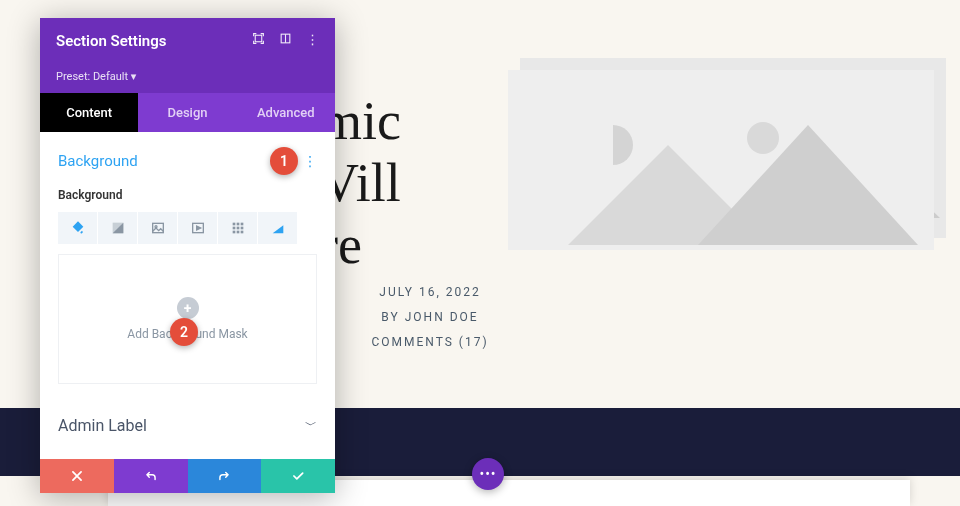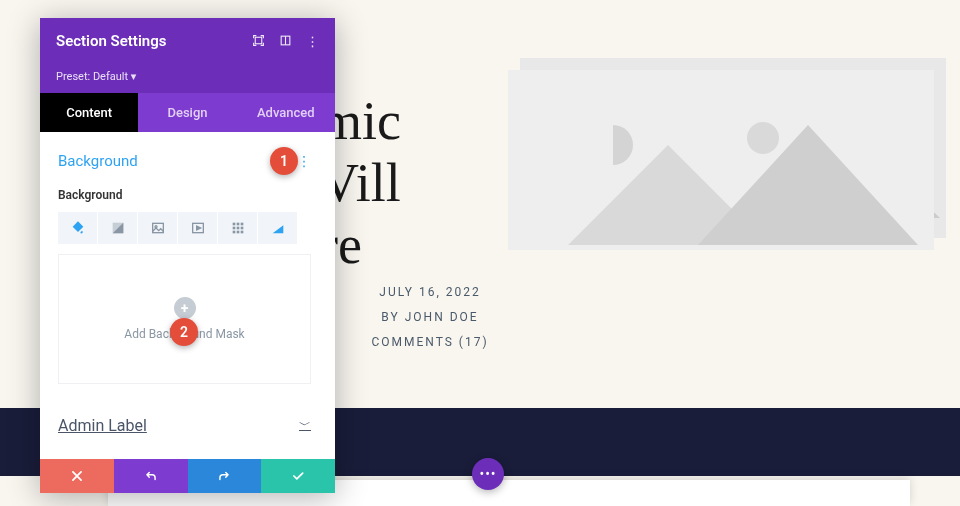--- a/index.html
+++ b/index.html
@@ -72,40 +72,40 @@
     background: #fff;
     box-shadow: 0 4px 30px rgba(0,0,0,0.3);
     display: flex; flex-direction: column;
   }
   .panel-header {
     background: #6c2eb9;
     color: #fff;
     padding: 14px 16px 10px 16px;
   }
   .panel-title-row {
-    display: flex; align-items: flex-end; justify-content: space-between;
+    display: flex; align-items: flex-start; justify-content: space-between;
   }
   .panel-title { font-size: 15px; font-weight: 600; }
   .panel-header-icons { display:flex; gap: 14px; }
   .panel-header-icons span { font-size: 13px; opacity: 0.9; cursor:pointer; }
   .panel-preset { font-size: 11px; opacity: 0.85; margin-top: 20px; }
   .panel-tabs {
     display: flex; background: #7e3bd0;
   }
   .panel-tab {
     flex: 1; text-align: center;
     padding: 12px 0;
     font-size: 13px;
     color: #e2d0f5;
     cursor: pointer;
     font-weight: 500;
   }
   .panel-tab.active { background: #000000; color: #fff; }
   .panel-body {
-    padding: 20px 24px 8px 18px;
+    padding: 20px 18px 8px 18px;
     flex: 1;
     overflow: hidden;
   }
   .section-header {
     display:flex; justify-content: space-between; align-items:center;
     margin-bottom: 18px;
   }
   .section-title { color: #2ea3f2; font-size: 15px; }
   .section-header-icons { display:flex; gap:8px; align-items:center; }
   .section-header-icons .chev { color:#2ea3f2; font-size:11px; }
@@ -136,21 +136,20 @@
     background:#c6ccd4; color:#fff;
     display:flex; align-items:center; justify-content:center;
     font-size:14px; font-weight: bold;
   }
   .add-text { font-size: 12px; color:#8a96a3; }
   .admin-label-row {
     display:flex; justify-content:space-between; align-items:center;
     padding: 12px 0 16px 0; border-top:0;
     cursor:pointer;
     color:#4a5568;
-    text-decoration:underline;
   }
   .admin-label-row .chev { font-size:12px; color:#4a5568;}
   .panel-footer {
     display:flex;
   }
   .footer-btn {
     flex:1; height:34px; display:flex; align-items:center; justify-content:center;
     color:#fff; cursor:pointer;
   }
   .footer-btn.close{ background:#ed6a5e; }

